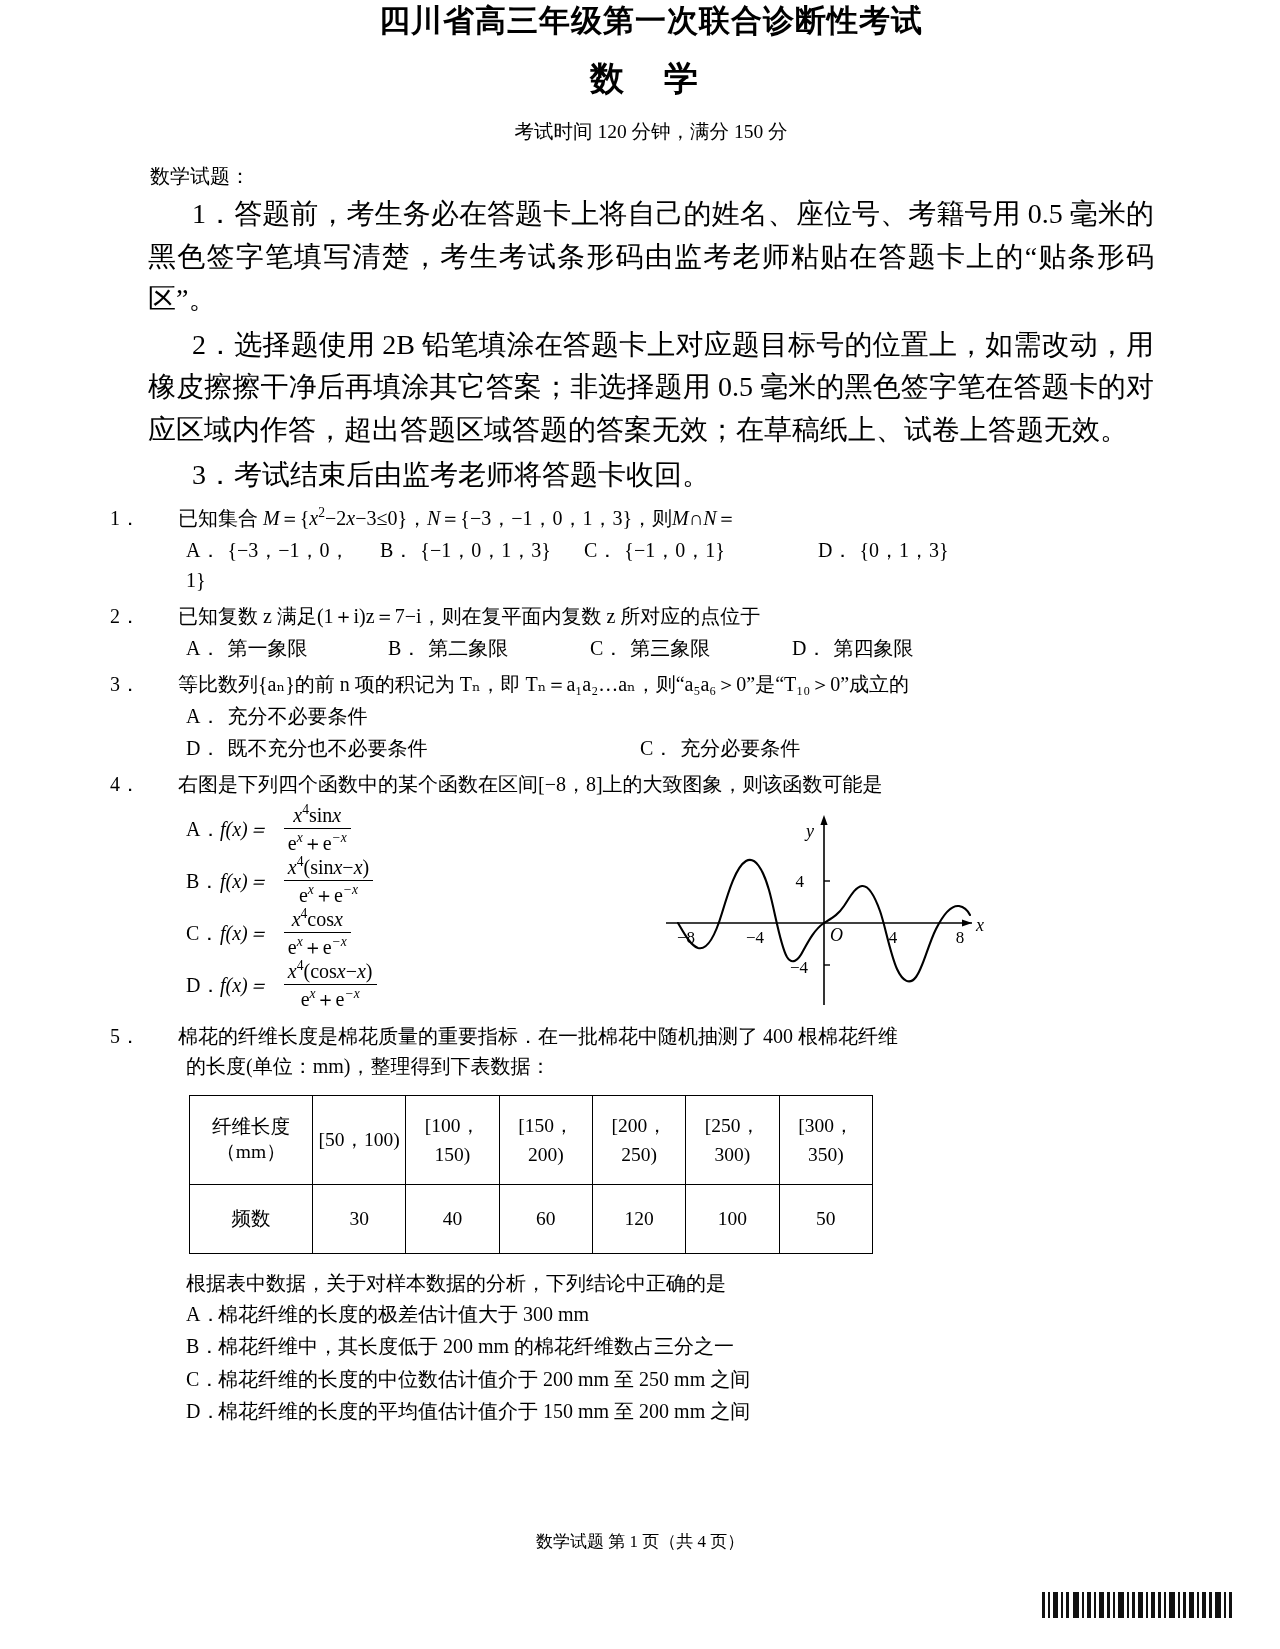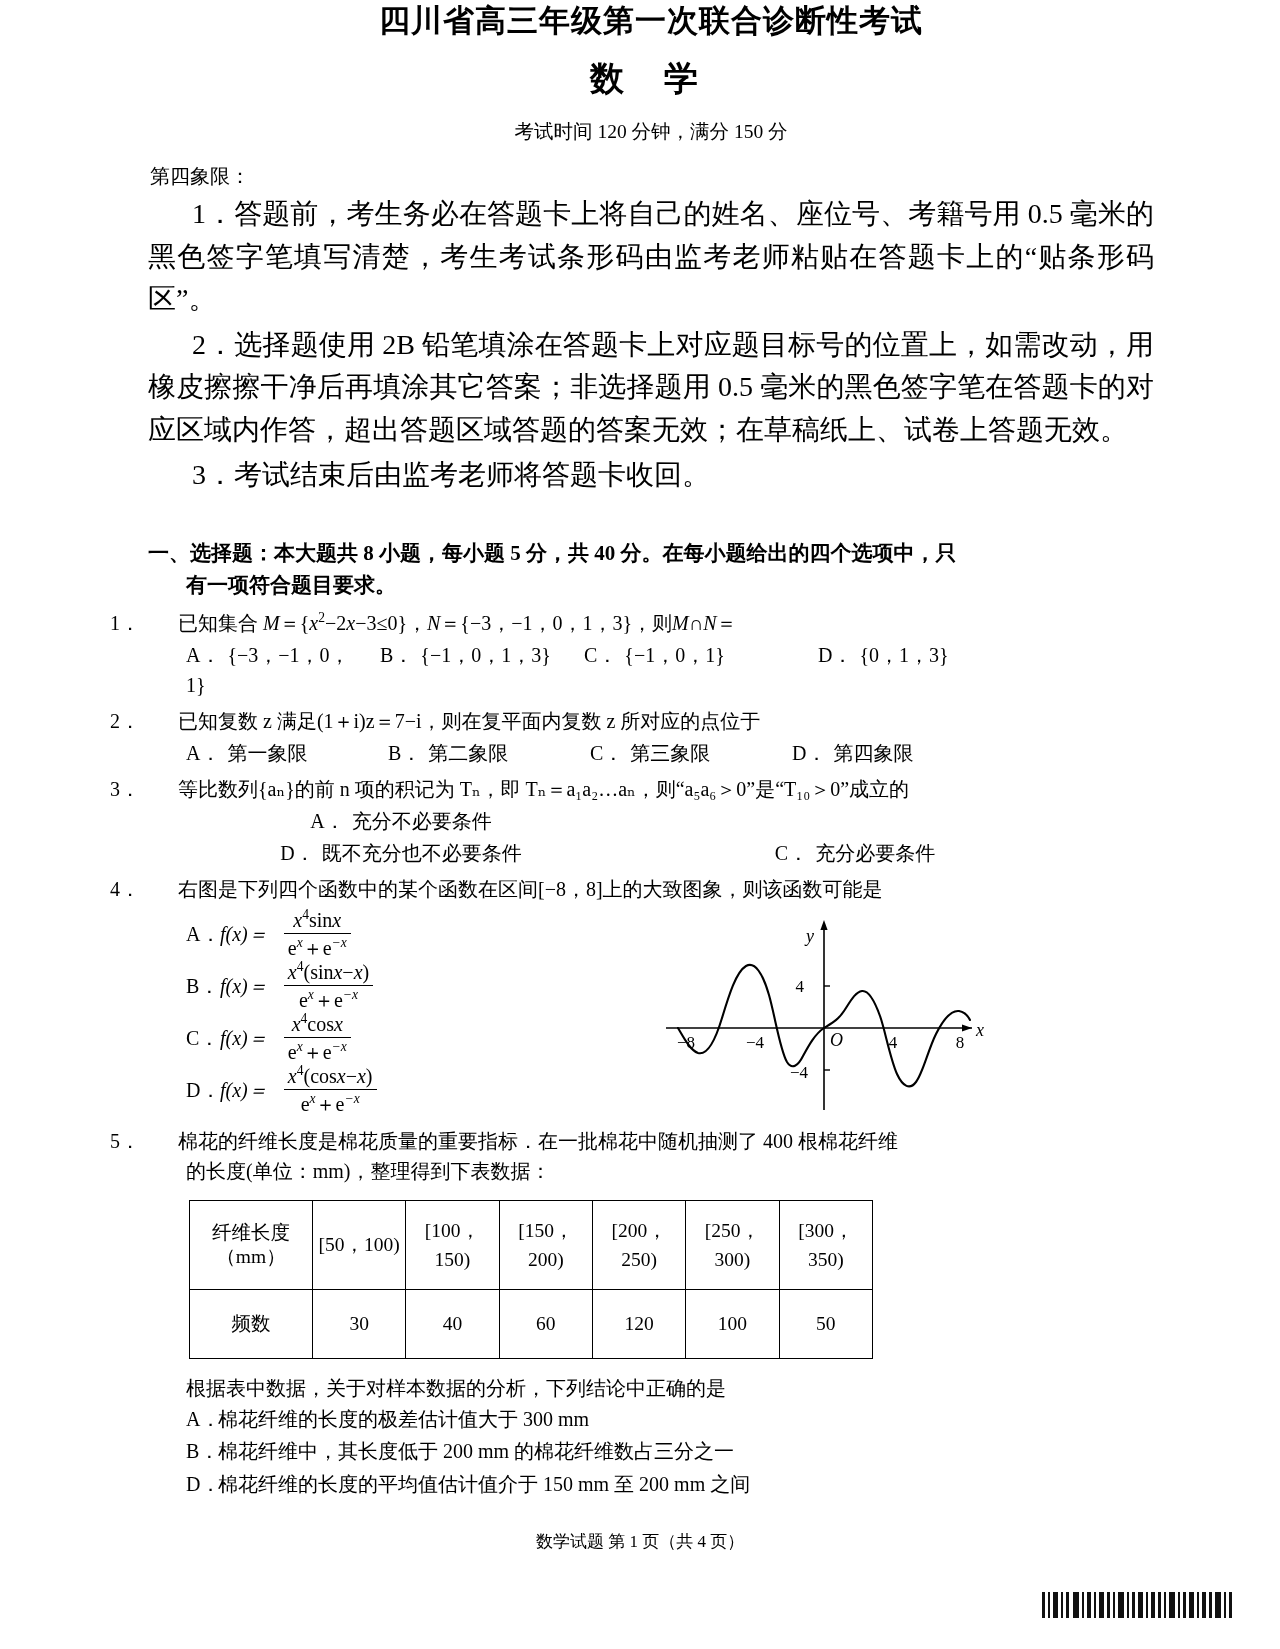--- a/index.html
+++ b/index.html
@@ -95,21 +95,21 @@
   .opts-row {
     padding-left: 38px;
     display: flex;
     margin-top: 2px;
     gap: 24px;
   }
   .opts-row.c4 > div { width: 178px; }
   .opts-row.c4.wide > div:nth-child(1) { width: 170px; }
   .opts-row.c4.wide > div:nth-child(2) { width: 180px; }
   .opts-row.c4.wide > div:nth-child(3) { width: 210px; }
-  .opts-row.c2 > div { width: 430px; text-align: center; }
+  .opts-row.c2 > div { width: 430px; }
   .opt-lab { margin-right: 7px; }
 
   
   .mi { font-style: italic; font-family: "Liberation Serif", serif; }
   .mu { font-style: normal; }
   sup, sub { font-size: 0.68em; }
   .frac {
     display: inline-block;
     vertical-align: -0.62em;
     text-align: center;
@@ -198,29 +198,25 @@
 </head>
 <body>
 
 <div class="page">
   <div class="content">
 
     <div class="doc-title">四川省高三年级第一次联合诊断性考试</div>
     <div class="subject-title">数 学</div>
     <div class="exam-info">考试时间 120 分钟，满分 150 分</div>
 
-    <div class="notice-head">第四象限：</div>
+    <div class="notice-head">数学试题：</div>
     <div class="notice-item"><span class="indent">1．答题前，考生务必在答题卡上将自己的姓名、座位号、考籍号用 0.5 毫米的黑色签字笔填写清楚，考生考试条形码由监考老师粘贴在答题卡上的“贴条形码区”。</span></div>
     <div class="notice-item"><span class="indent">2．选择题使用 2B 铅笔填涂在答题卡上对应题目标号的位置上，如需改动，用橡皮擦擦干净后再填涂其它答案；非选择题用 0.5 毫米的黑色签字笔在答题卡的对应区域内作答，超出答题区域答题的答案无效；在草稿纸上、试卷上答题无效。</span></div>
     <div class="notice-item"><span class="indent">3．考试结束后由监考老师将答题卡收回。</span></div>
 
-    <div class="section-head">
-      <span>一、选择题：本大题共 8 小题，每小题 5 分，共 40 分。在每小题给出的四个选项中，只</span>
-      <span class="cont">有一项符合题目要求。</span>
-    </div>
 
     <div class="q">
       <div class="q-stem">
         <span class="q-num">1．</span><span>已知集合</span><span class="mi"> M</span>＝{<span class="mi">x</span><sup>2</sup>−2<span class="mi">x</span>−3≤0}，<span class="mi">N</span>＝{−3，−1，0，1，3}，则<span class="mi">M</span>∩<span class="mi">N</span>＝
       </div>
       <div class="opts-row c4 wide">
         <div><span class="opt-lab">A．</span><span>{−3，−1，0，1}</span></div>
         <div><span class="opt-lab">B．</span><span>{−1，0，1，3}</span></div>
         <div><span class="opt-lab">C．</span><span>{−1，0，1}</span></div>
         <div><span class="opt-lab">D．</span><span>{0，1，3}</span></div>
@@ -370,20 +366,21 @@
           </table>
       </div>
 
       <div class="q5-cont after-table">
         <span>根据表中数据，关于对样本数据的分析，下列结论中正确的是</span>
       </div>
 
       <div class="a-list">
         <div><span class="lab">A．</span><span>棉花纤维的长度的极差估计值大于 300 mm</span></div>
         <div><span class="lab">B．</span><span>棉花纤维中，其长度低于 200 mm 的棉花纤维数占三分之一</span></div>
+        <div><span class="lab">C．</span><span>棉花纤维的长度的中位数估计值介于 200 mm 至 250 mm 之间</span></div>
         <div><span class="lab">D．</span><span>棉花纤维的长度的平均值估计值介于 150 mm 至 200 mm 之间</span></div>
       </div>
     </div>
 
   </div>
 
   <div class="footer">数学试题 第 1 页（共 4 页）</div>
 
   <div class="barcode">
     <i style="left:0px;width:3px"></i>

